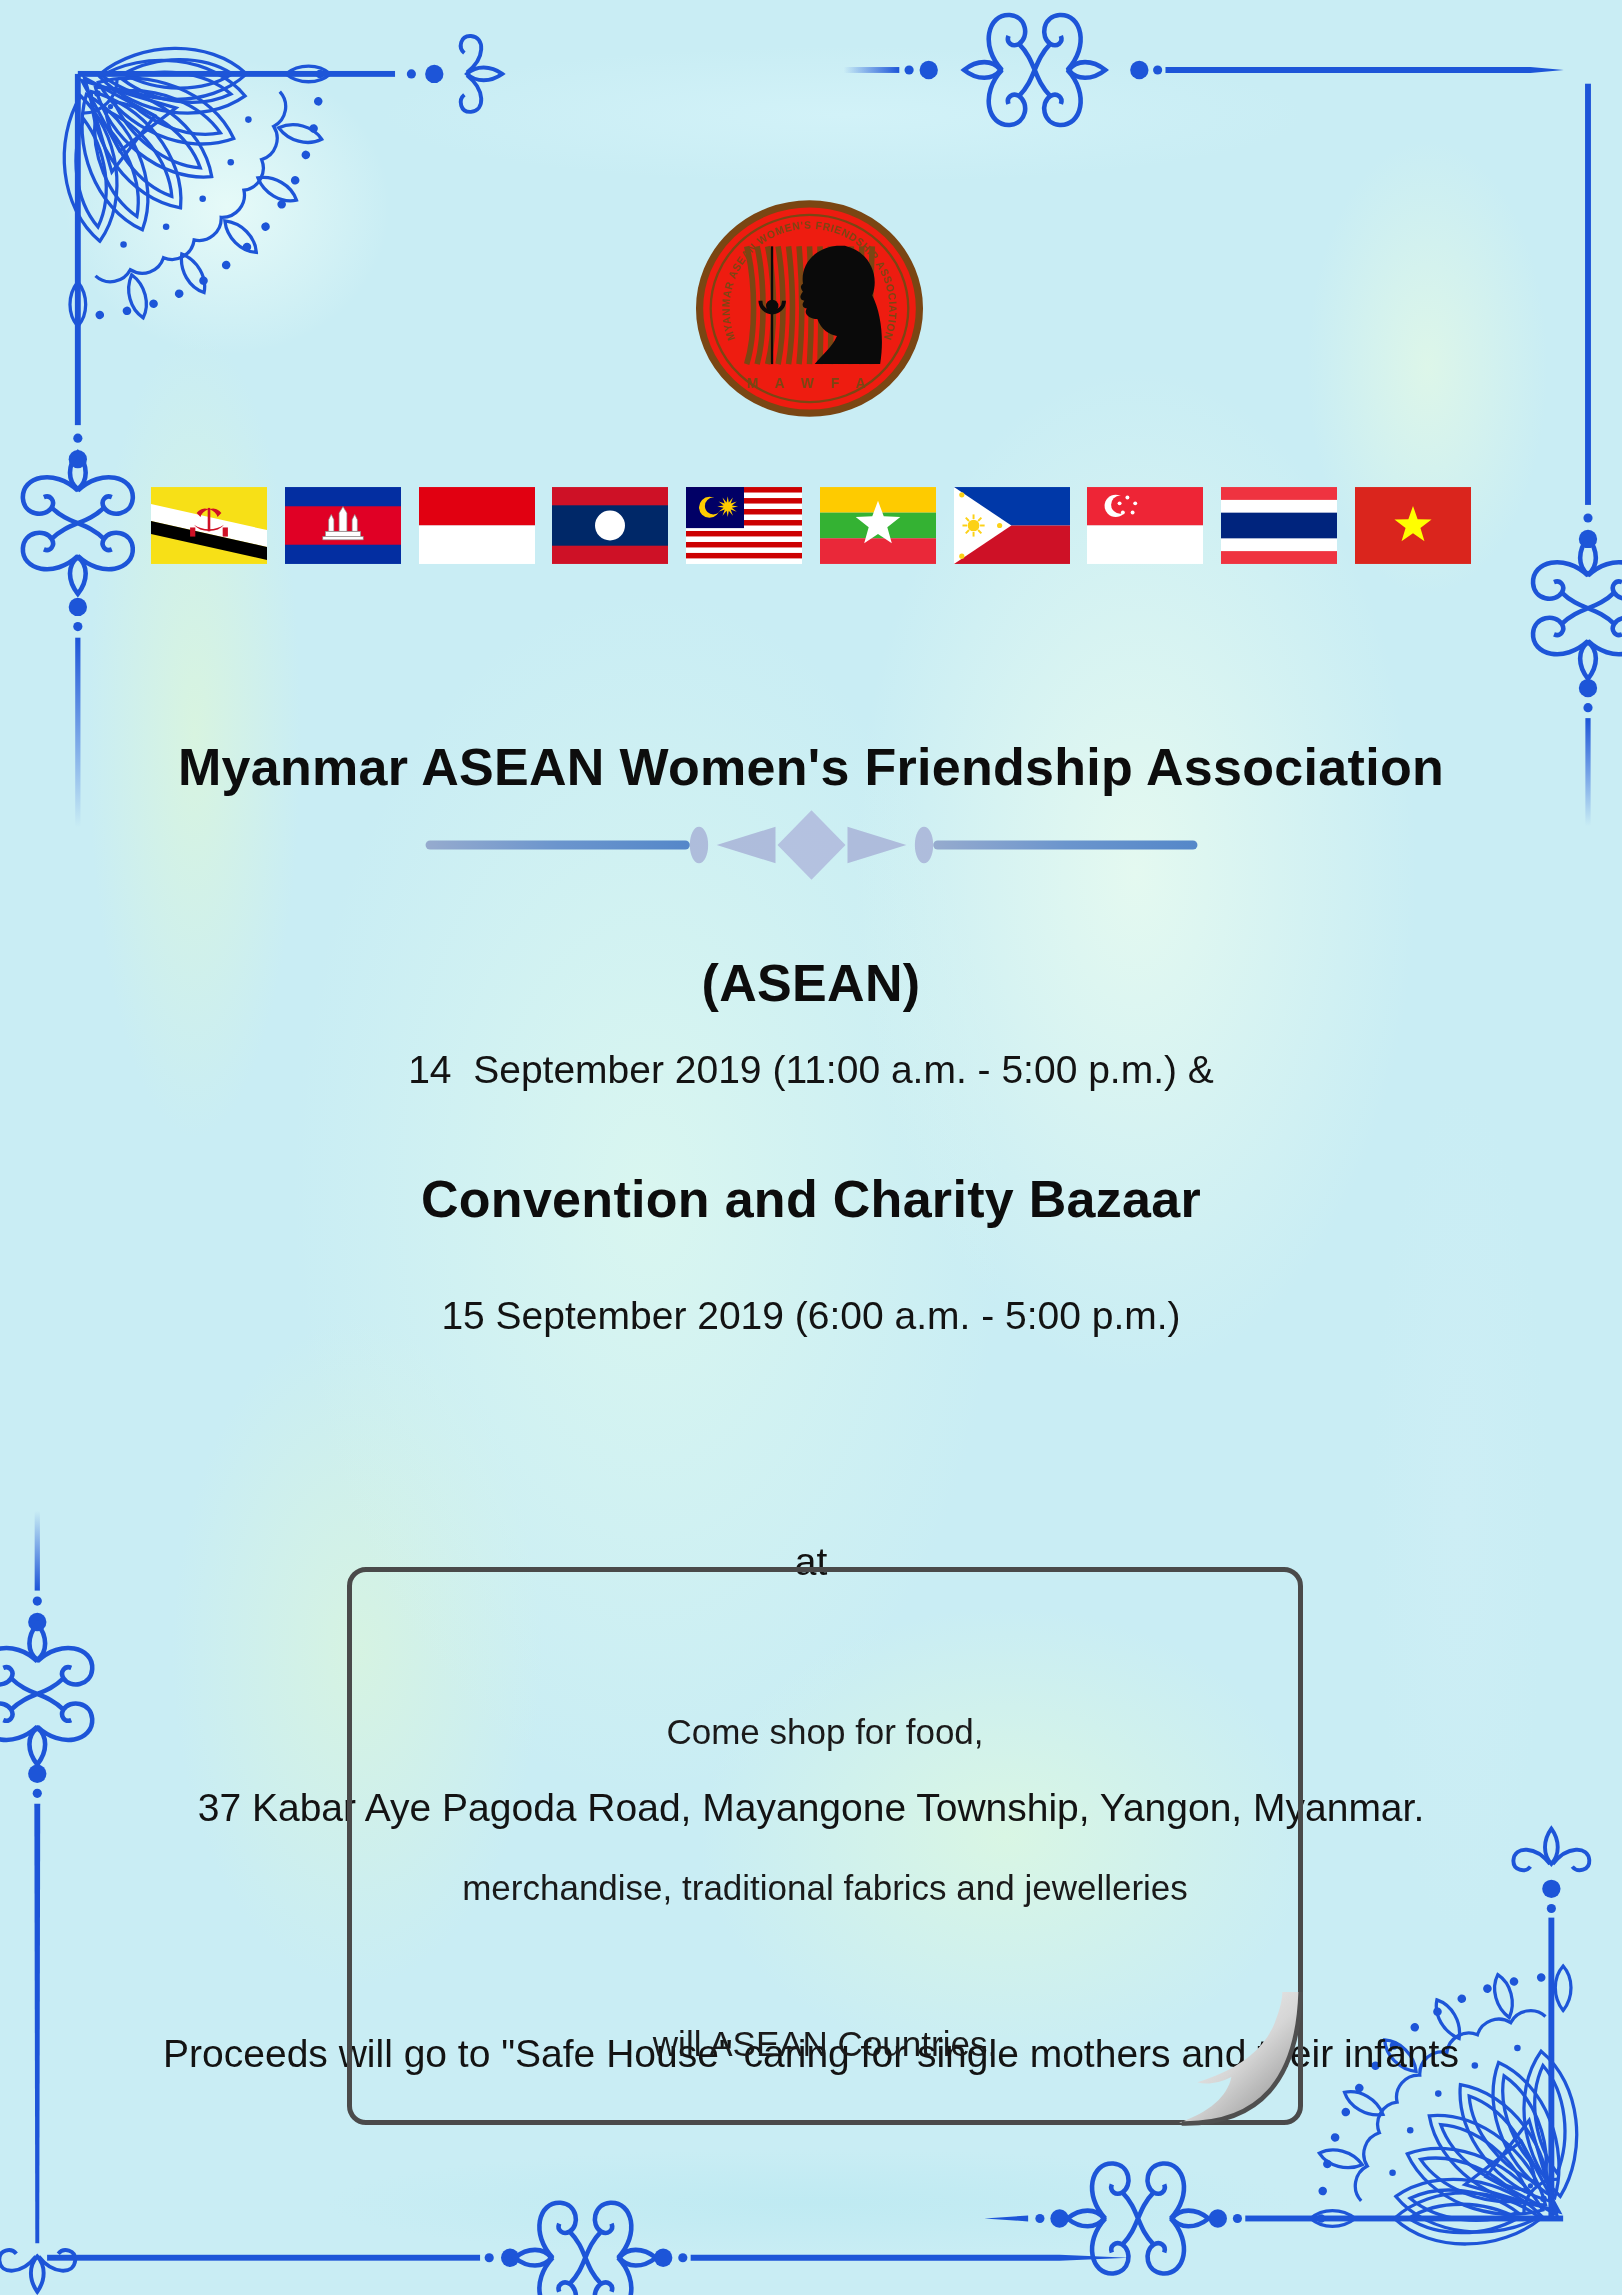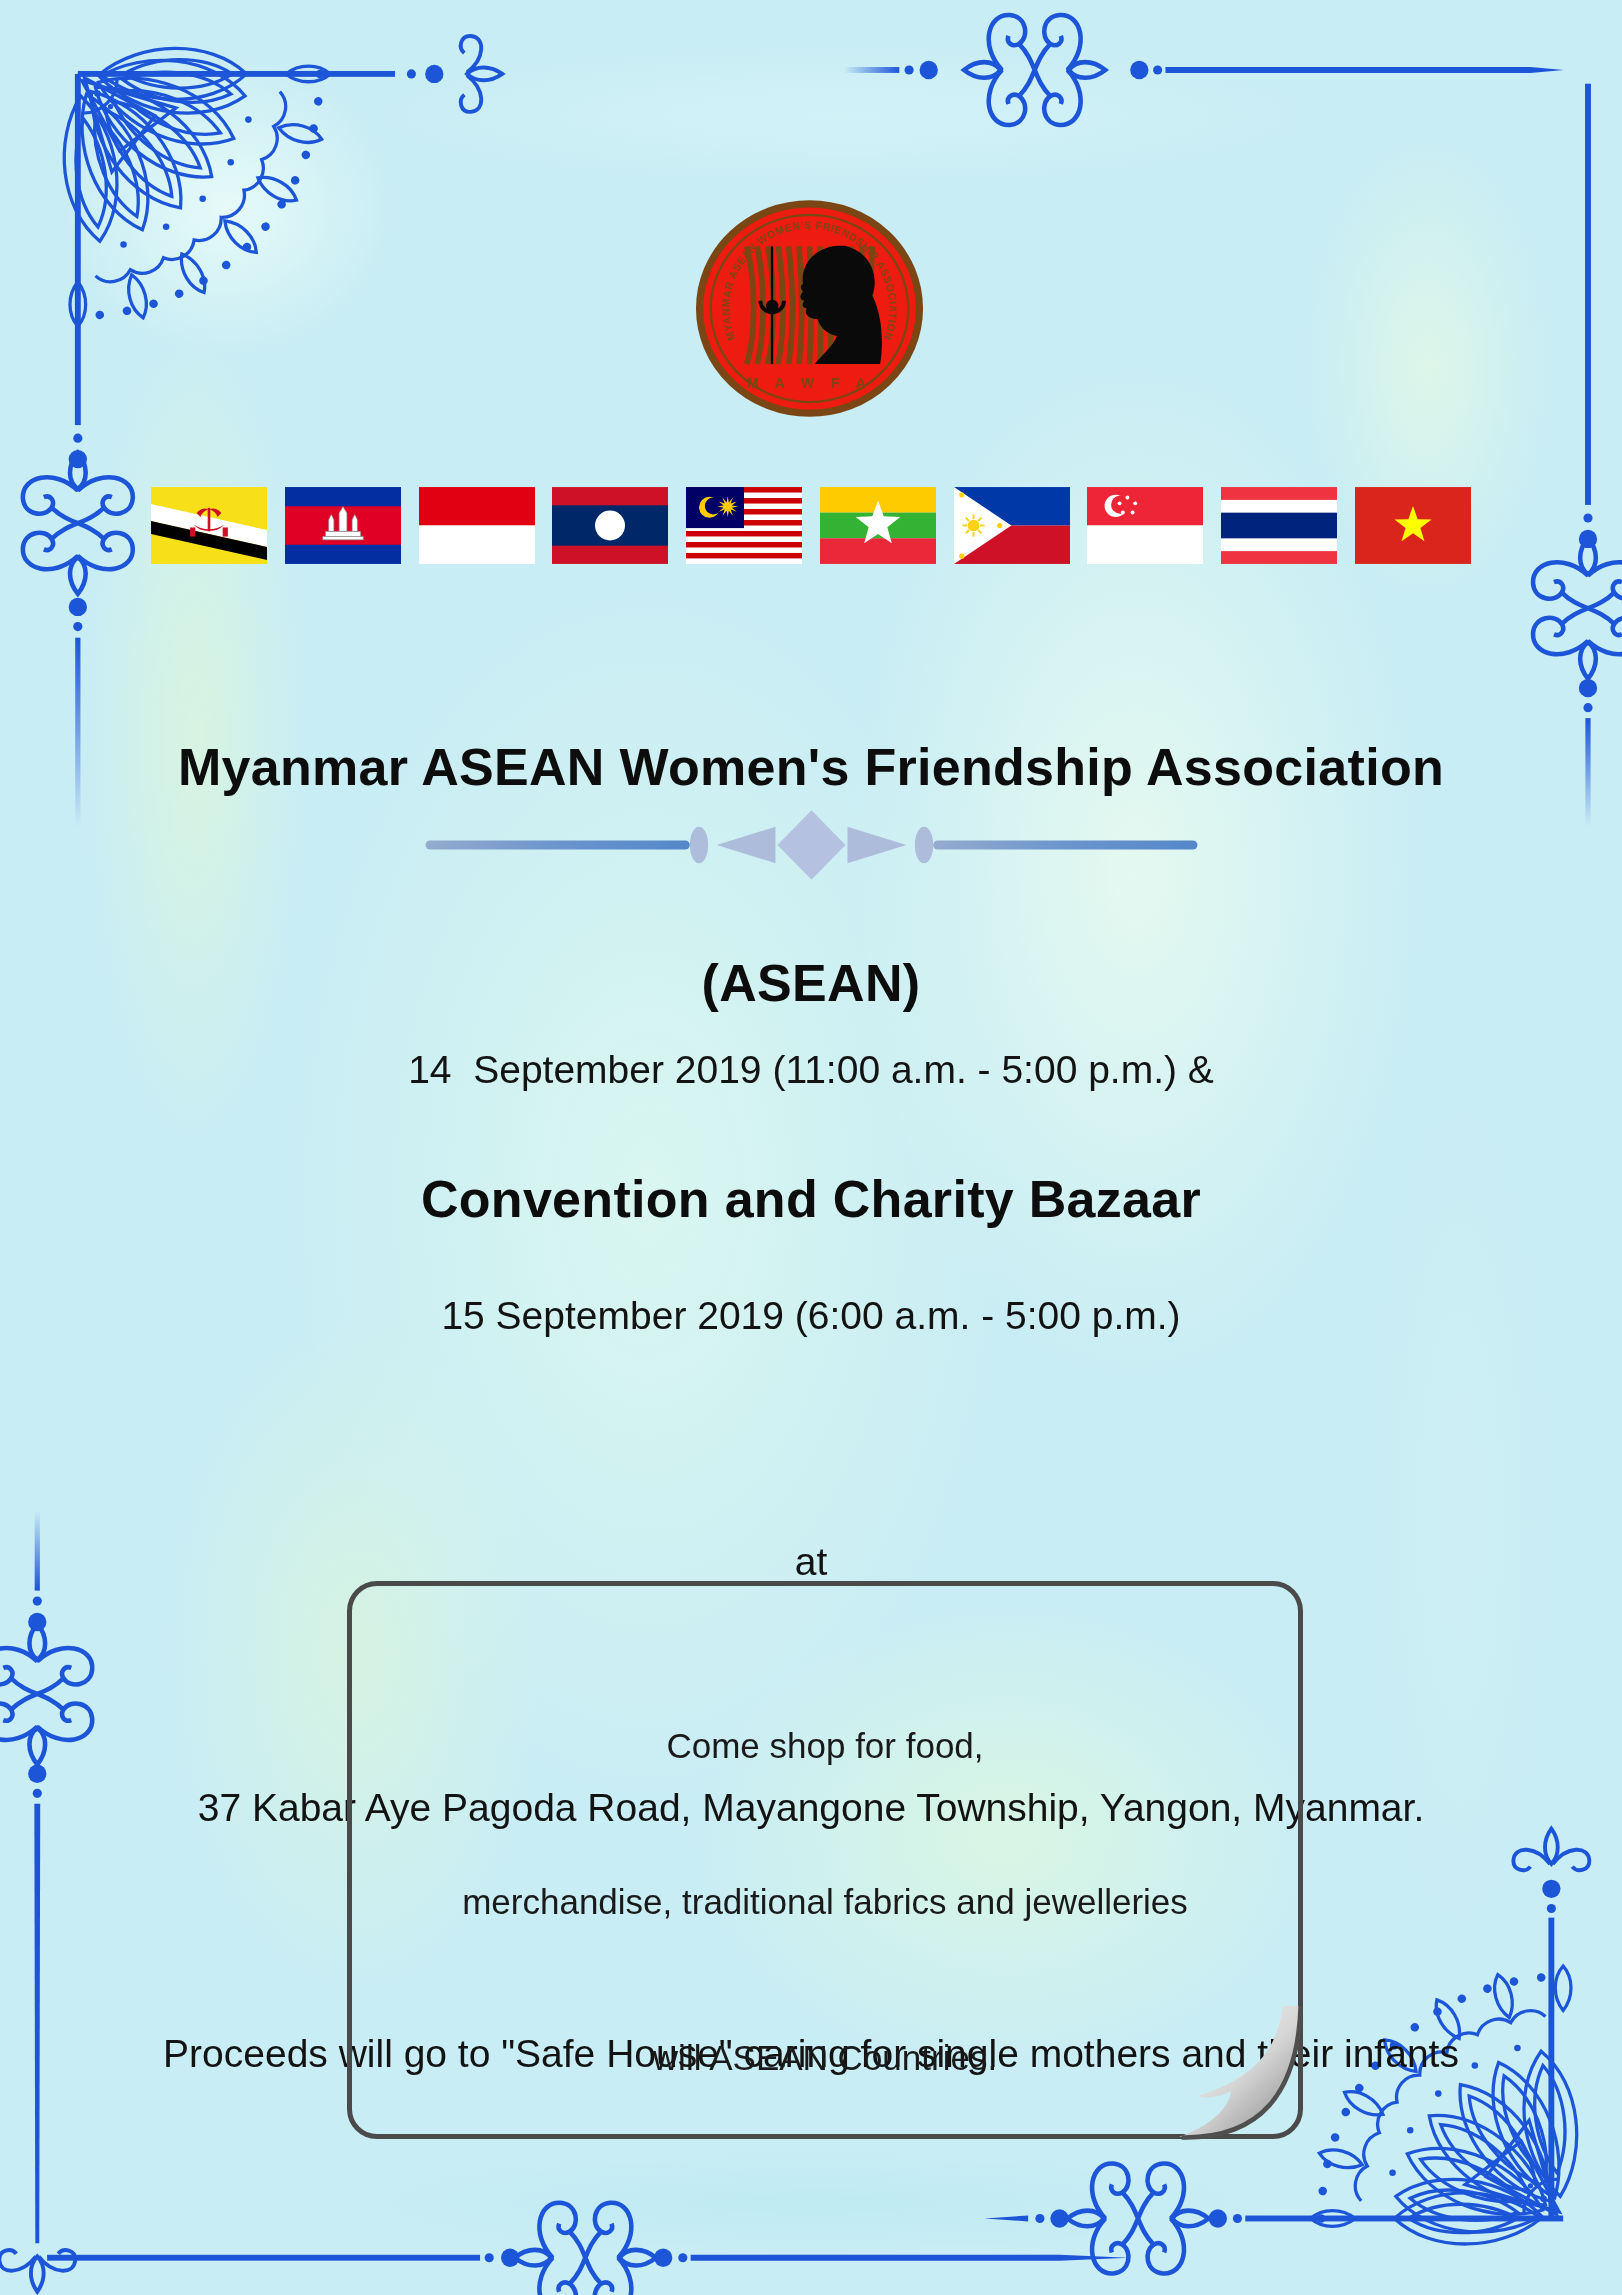--- a/index.html
+++ b/index.html
@@ -35,21 +35,21 @@
     white-space:pre;
   }
   .divider{position:absolute;left:419px;top:809px;}
   .schedule{
     position:absolute;left:0;top:865px;width:1622px;
     text-align:center;color:#131313;
     font-size:39px;line-height:82px;white-space:pre;
   }
   .infobox{
     position:absolute;left:347px;top:1567px;width:946px;height:548px;
-    border:5.9px solid #4a4a4a;border-radius:30px;margin-top:14px;
+    border:5.9px solid #4a4a4a;border-radius:19px;
   }
   .infobox .boxtext{
     position:absolute;left:0;top:30px;width:100%;
     text-align:center;color:#1a1a1a;
     font-size:35px;line-height:52px;white-space:pre;
   }
   .curl{position:absolute;right:-7.9px;bottom:-5.9px;}
 </style>
 </head>
 <body>

